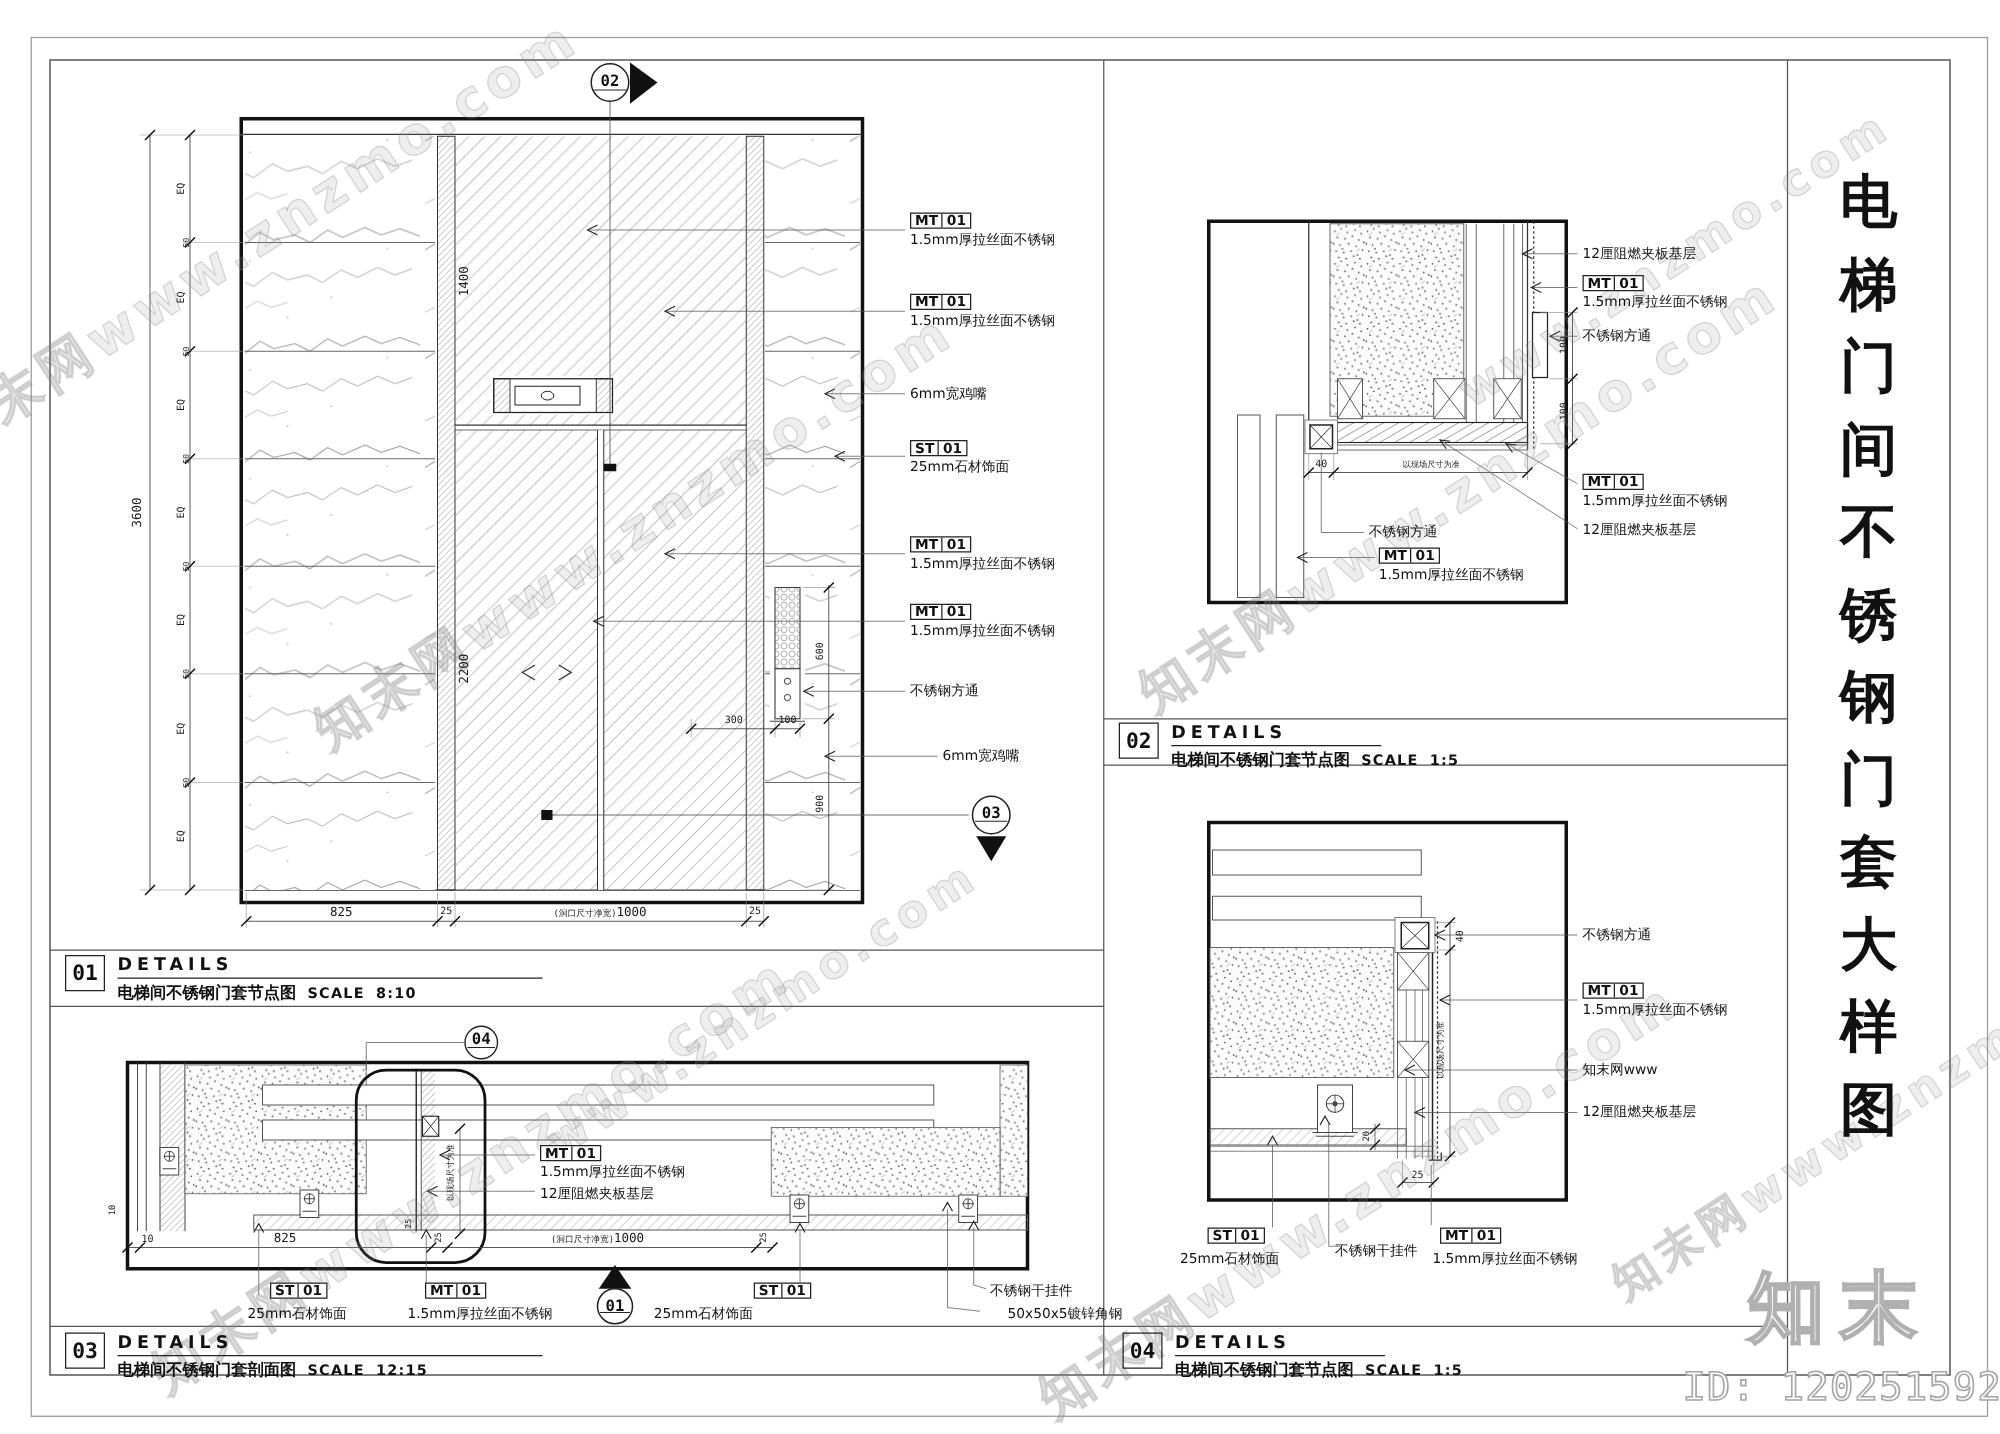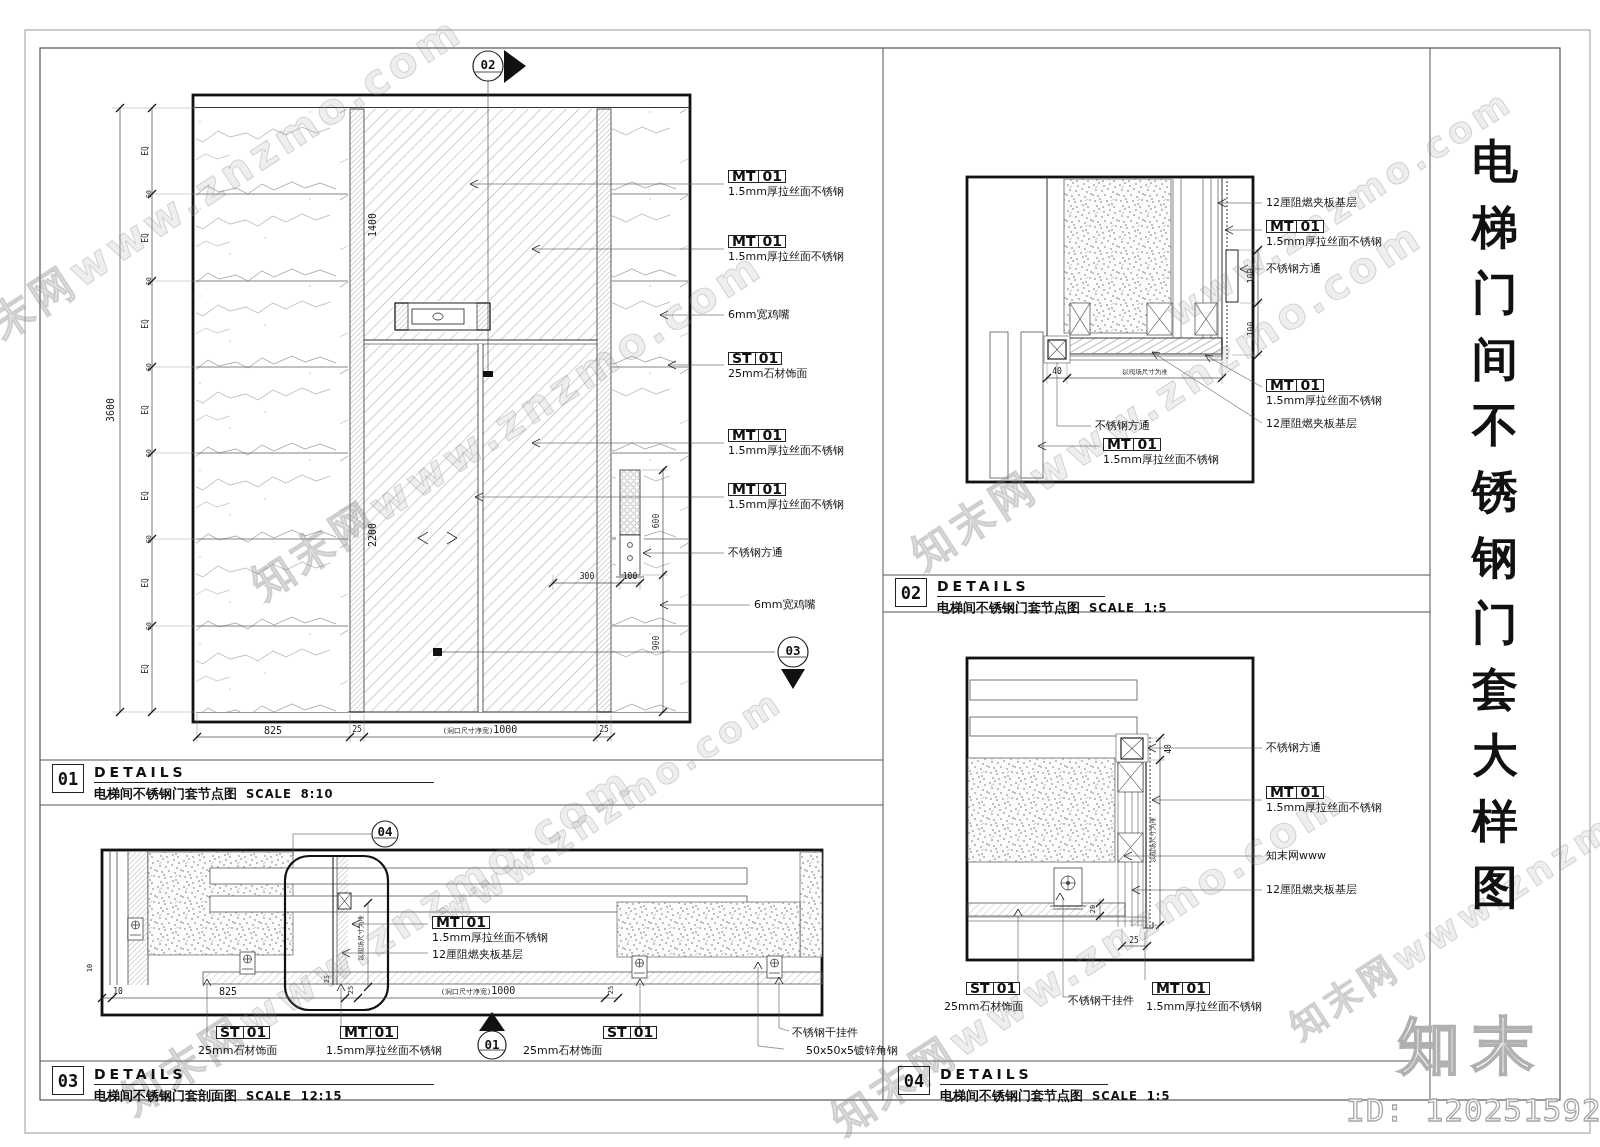--- a/index.html
+++ b/index.html
@@ -22,21 +22,21 @@
               gap:20px;font-size:46px;font-weight:bold;line-height:1}
   
   .tblock{position:absolute;display:flex;gap:10px;align-items:flex-start}
   .tb-num{border:1.6px solid #222;font-size:17px;font-weight:bold;width:30px;height:27px;flex:0 0 auto;
           display:flex;align-items:center;justify-content:center;font-family:"DejaVu Sans Mono",monospace}
   .tb-head{font-size:14px;font-weight:bold;letter-spacing:4px;border-bottom:1.2px solid #222;padding-bottom:2px}
   .tb-sub{font-size:13px;font-weight:bold;margin-top:2px;display:flex;gap:9px;align-items:baseline;white-space:nowrap}
   .tb-sub .sc{font-size:11.5px;letter-spacing:1px}
   
   .ann{position:absolute;white-space:nowrap;font-size:11px;line-height:13px}
-  .tb{display:inline-flex;border:1px solid #222;font-size:14px;font-weight:bold;line-height:11px;background:#fff}
+  .tb{display:inline-flex;border:1px solid #222;font-size:11px;font-weight:bold;line-height:11px;background:#fff}
   .tb i{font-style:normal;padding:0 3px}
   .tb i+i{border-left:1px solid #222}
   .ann .tb{margin-bottom:2px}
   .atext{display:block}
   
   .dh,.dv{position:absolute;font-size:10px;white-space:nowrap;color:#1a1a1a;
           transform:translate(-50%,-50%);font-family:"DejaVu Sans Mono",monospace}
   .dv{transform:translate(-50%,-50%) rotate(-90deg)}
   .t8{font-size:8px}.t7{font-size:7px}.t6{font-size:6.5px}
   .mk{position:absolute;font-size:12.5px;font-weight:bold;transform:translate(-50%,-50%);

